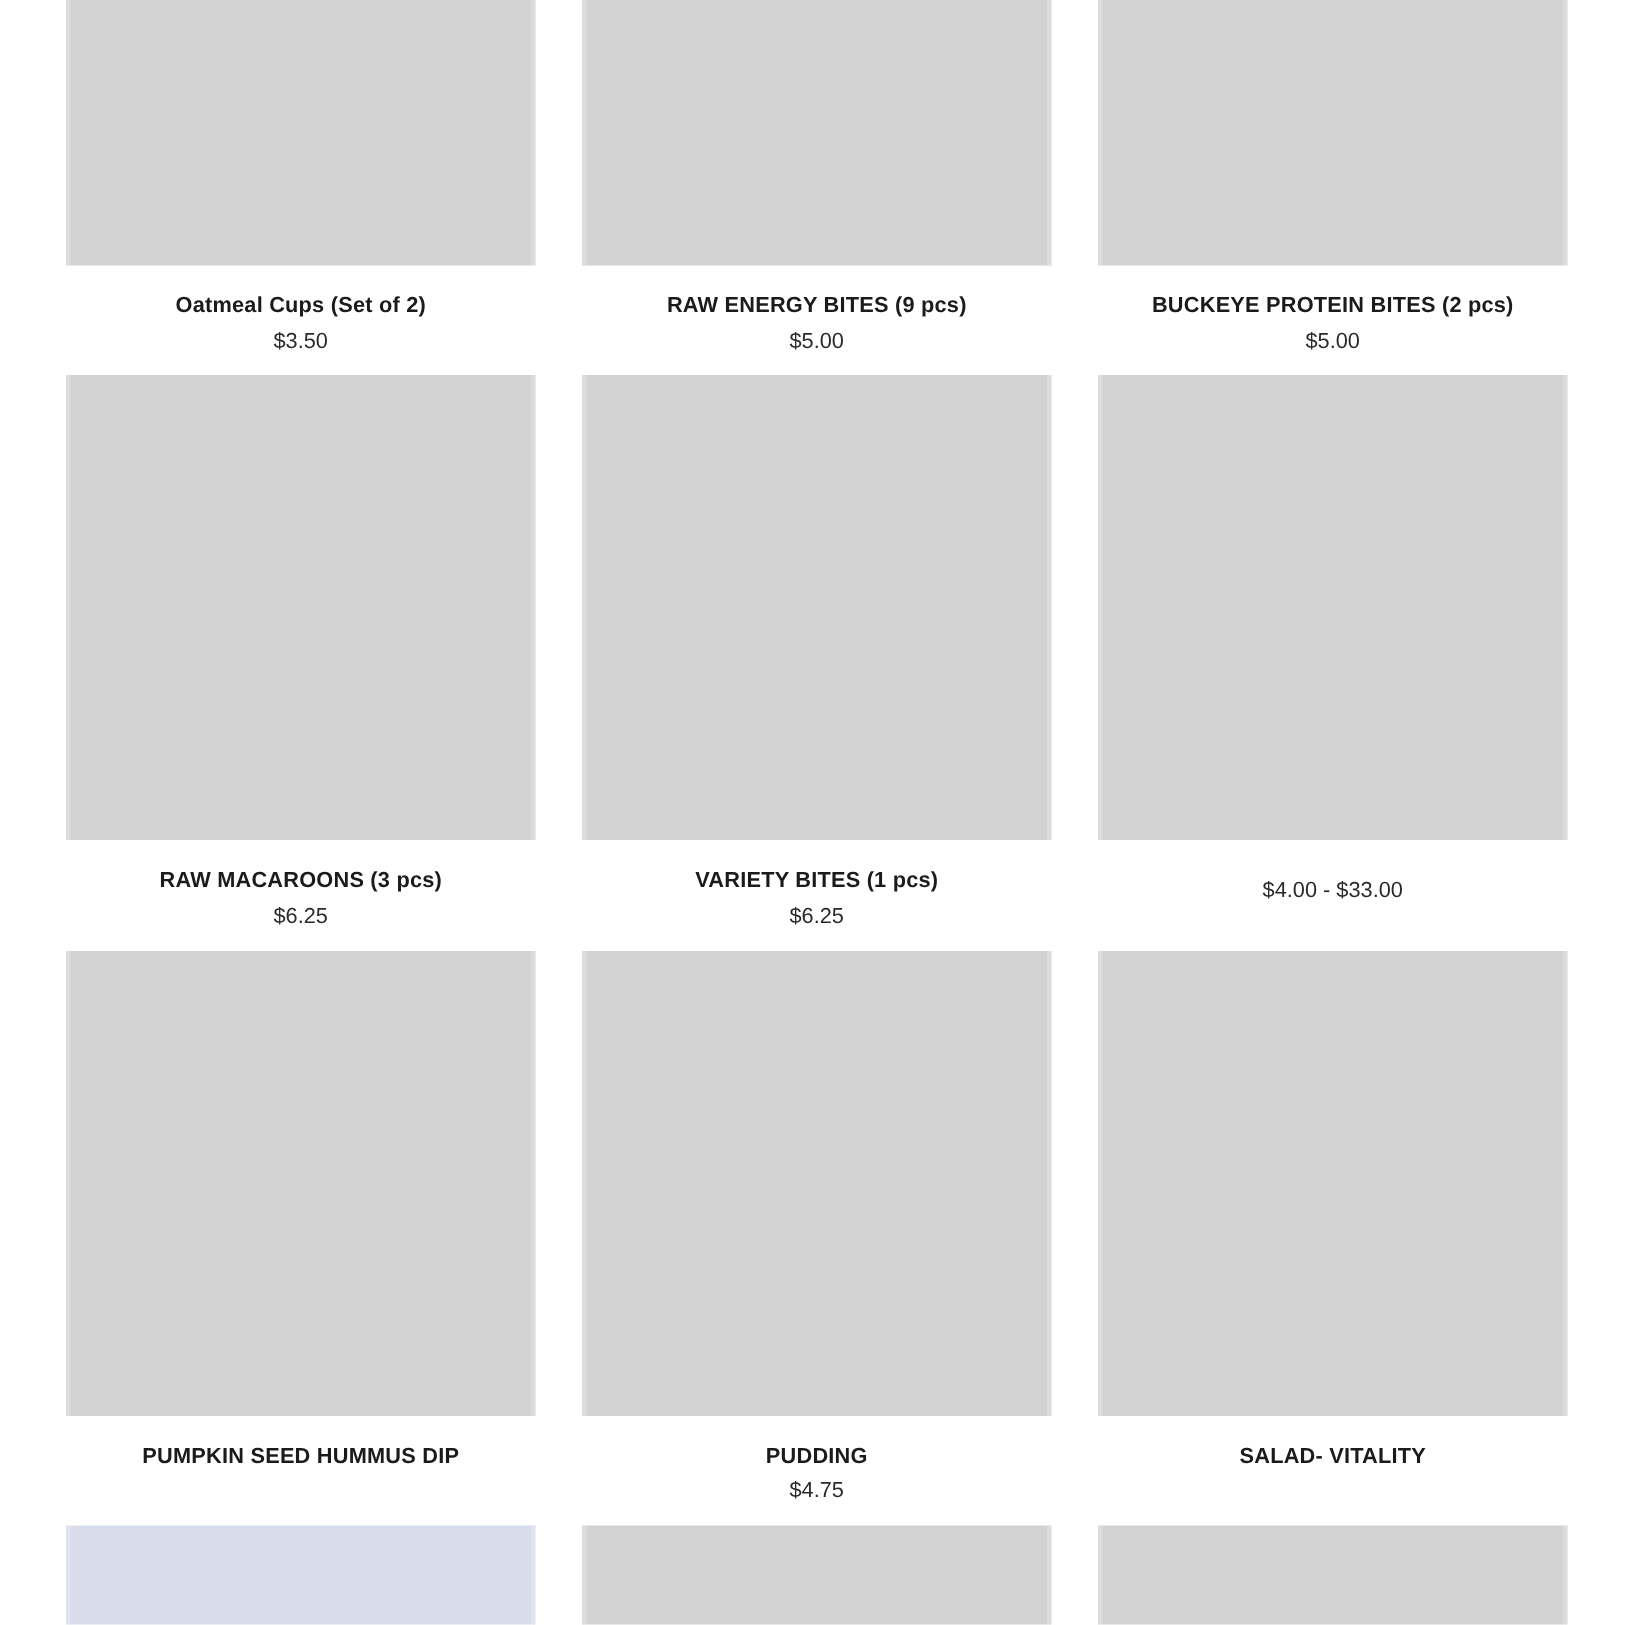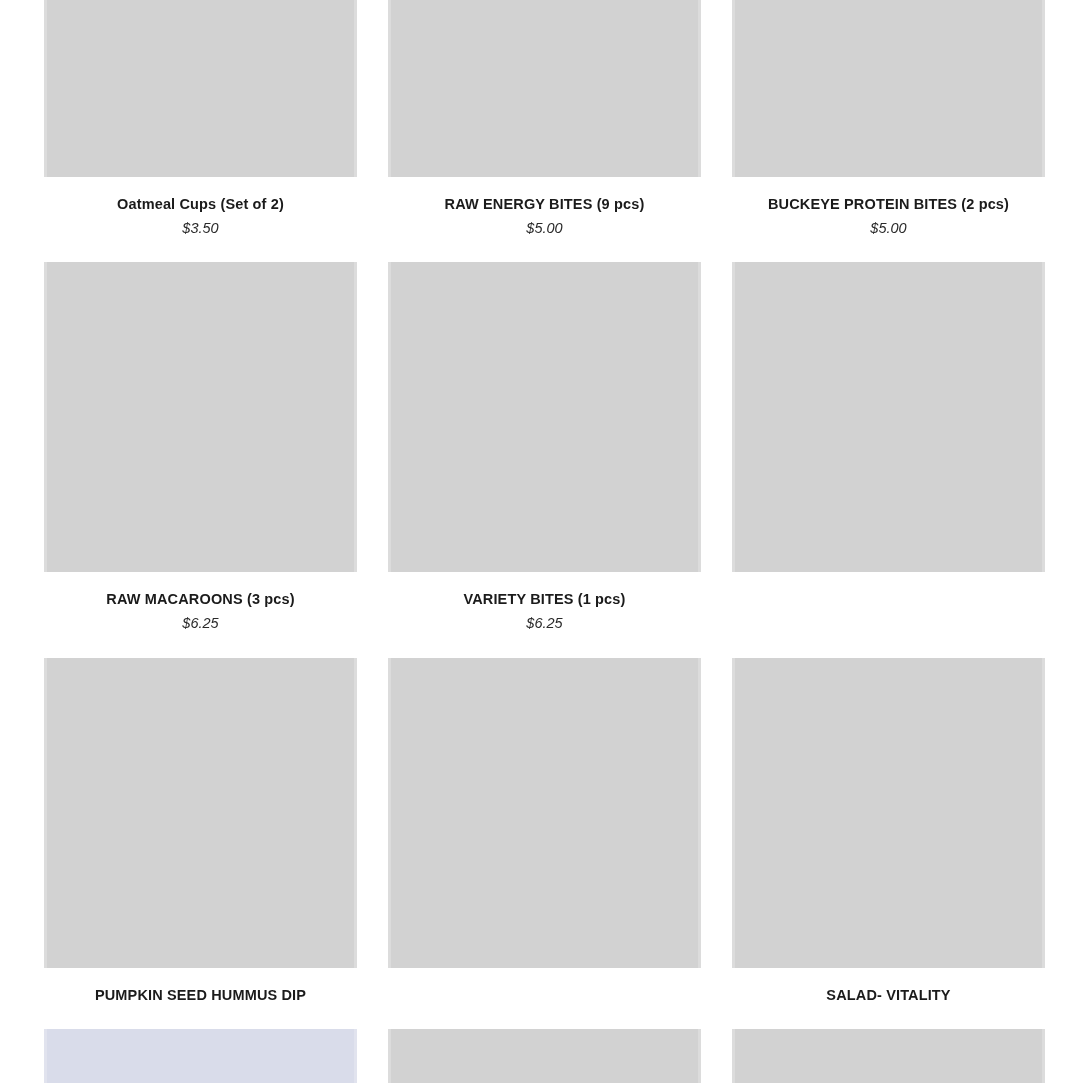--- a/index.html
+++ b/index.html
@@ -62,39 +62,38 @@
     top: 0; bottom: 0;
     width: 3px;
     background: rgba(255,255,255,0.22);
     pointer-events: none;
   }
   .card-media::before { left: 0; }
   .card-media::after  { right: 0; }
 
   .card-info {
     padding-top: 19px;
-    padding-bottom: 26px;
+    padding-bottom: 14px;
     text-align: center;
     line-height: 1;
   }
 
   .card-title {
     display: block;
     font-size: 14.5px;
     font-weight: bold;
     letter-spacing: 0.01em;
     color: #1b1b1b;
     line-height: 1.15;
   }
 
   .card-price {
     display: block;
     margin-top: 7px;
     font-size: 14.5px;
-    font-style: italic;
     font-weight: normal;
     color: #2a2a2a;
     line-height: 1.15;
   }
 </style>
 </head>
 <body>
 
 <div id="viewport">
   <div class="grid">
@@ -134,33 +133,38 @@
       <a class="card">
         <span class="card-media"></span>
         <span class="card-info">
           <span class="card-title">VARIETY BITES (1 pcs)</span>
           <span class="card-price">$6.25</span>
         </span>
       </a>
       <a class="card">
         <span class="card-media"></span>
         <span class="card-info">
+          <span class="card-price">$4.00 - $33.00</span>
         </span>
       </a>
     </div>
 
     <div class="row">
       <a class="card">
         <span class="card-media"></span>
         <span class="card-info">
           <span class="card-title">PUMPKIN SEED HUMMUS DIP</span>
         </span>
       </a>
       <a class="card">
         <span class="card-media"></span>
+        <span class="card-info">
+          <span class="card-title">PUDDING</span>
+          <span class="card-price">$4.75</span>
+        </span>
       </a>
       <a class="card">
         <span class="card-media"></span>
         <span class="card-info">
           <span class="card-title">SALAD- VITALITY</span>
         </span>
       </a>
     </div>
 
     <div class="row">

